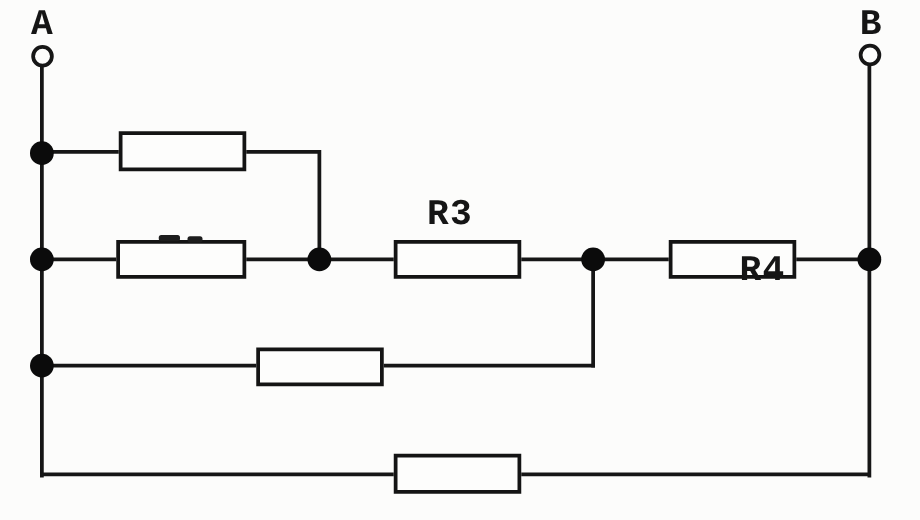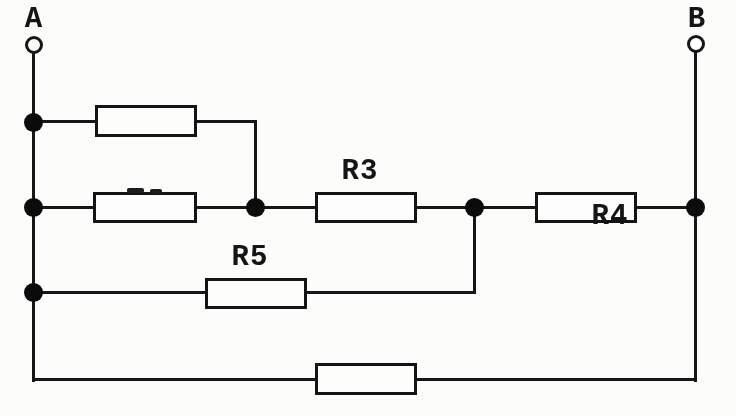--- a/index.html
+++ b/index.html
@@ -103,15 +103,14 @@
   <div class="dot" style="left:465px; top:198px;"></div>
   <div class="dot" style="left:686px; top:198px;"></div>
 
   <div class="term" style="left:25px;  top:36px;"></div>
   <div class="term" style="left:687px; top:35px;"></div>
 
   <div class="lbl term-lbl" style="left:17px;  top:5px;">A</div>
   <div class="lbl term-lbl" style="left:680px; top:5px;">B</div>
   <div class="lbl" style="left:325px; top:157px;">R3</div>
   <div class="lbl" style="left:575px; top:158px;margin-top:44px;">R4</div>
-  <div class="lbl" style="left:215px; top:243px;">R5</div>
 
 </div>
 
 </body></html>

